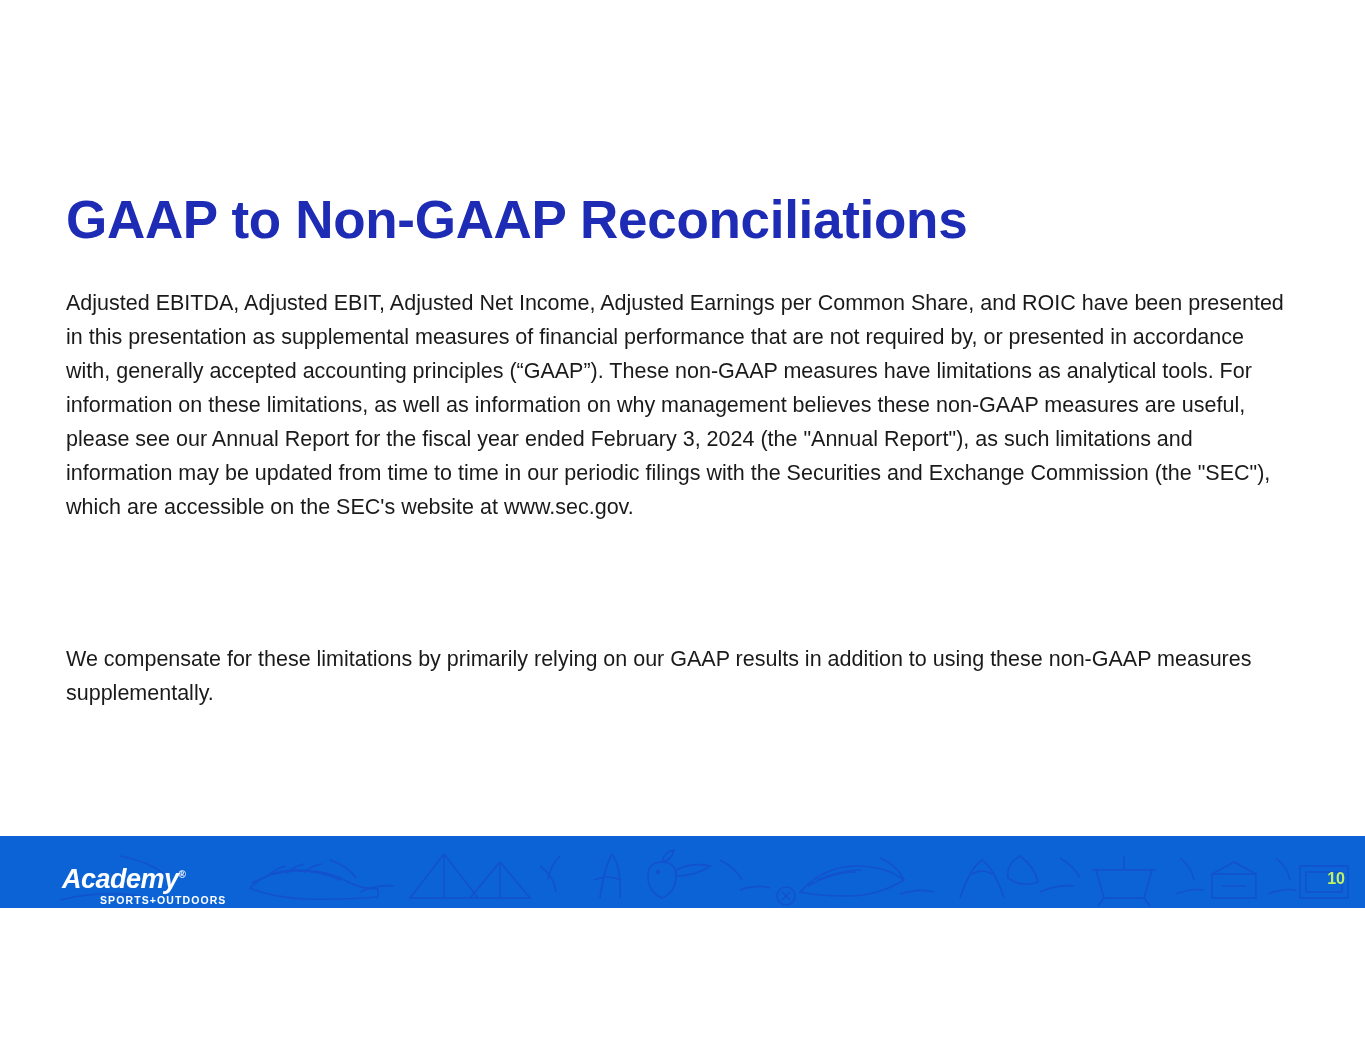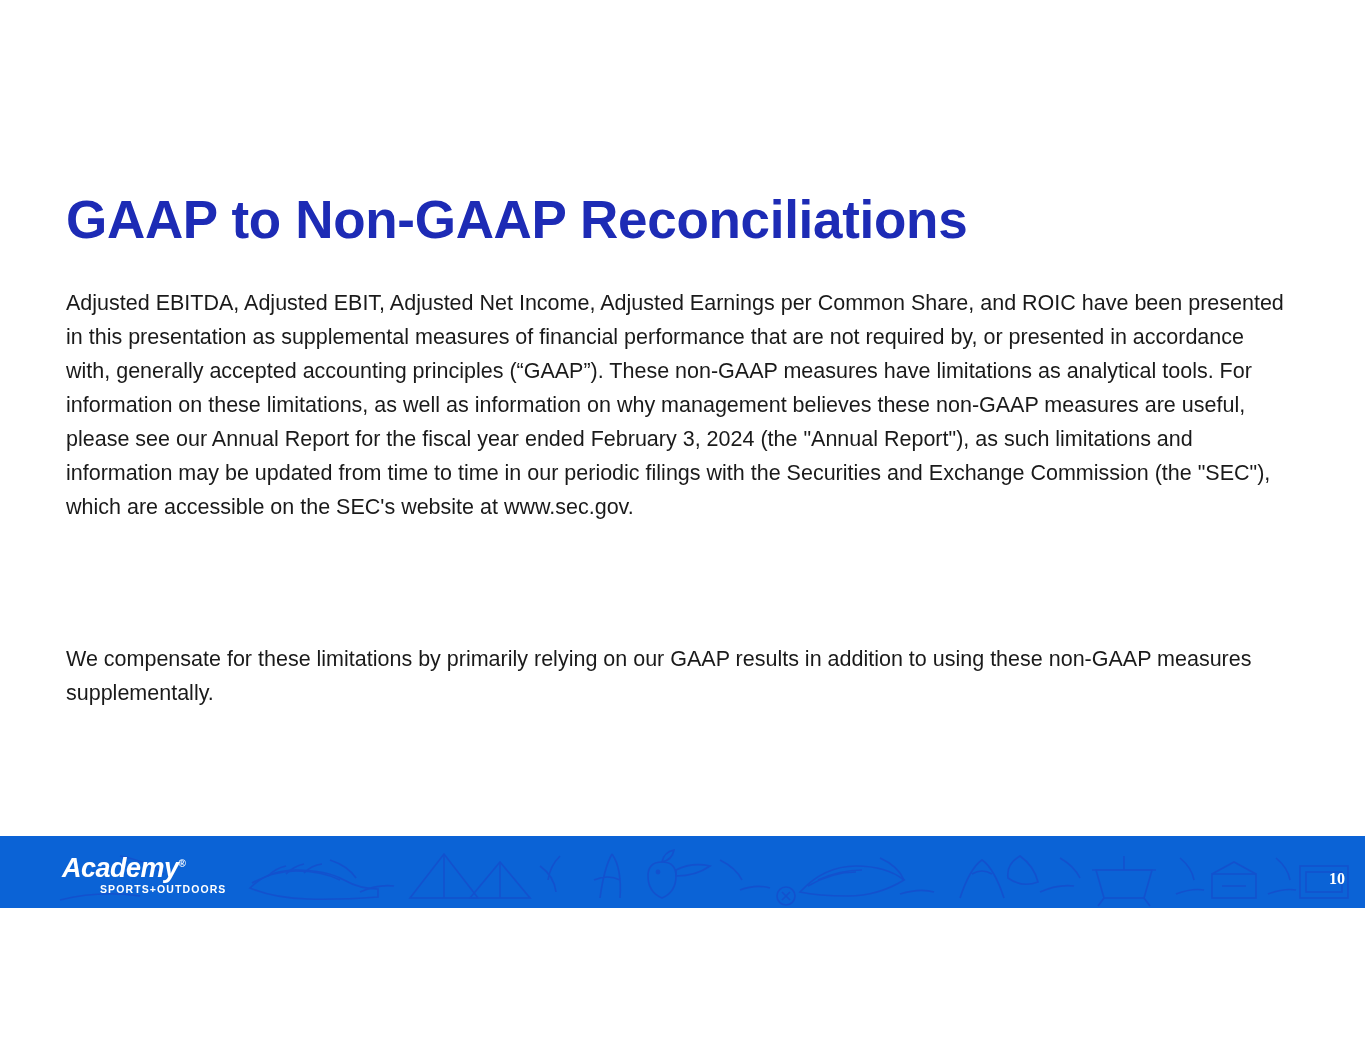--- a/index.html
+++ b/index.html
@@ -74,20 +74,21 @@
     width: 160px;
     height: 44px;
     color: #ffffff;
   }
   .logo-word {
     font-size: 27px;
     font-weight: bold;
     font-style: italic;
     letter-spacing: -0.5px;
     line-height: 28px;
+    margin-top: 11px;
   }
   .logo-word sup {
     font-size: 10px;
     font-style: normal;
     vertical-align: super;
   }
   .logo-sub {
     font-size: 10.5px;
     font-weight: bold;
     letter-spacing: 1.1px;
@@ -95,22 +96,21 @@
     margin-top: 1px;
     padding-left: 38px;
   }
 
   .page-number {
     position: absolute;
     right: 20px;
     top: 34px;
     font-size: 16px;
     font-weight: bold;
-    color: #ffffff;
-    font-family: Liberation Serif, serif;
+    color: #bef264;
   }
 </style>
 </head>
 <body>
 
 <div class="slide">
 
   <div class="slide-title">GAAP to Non-GAAP Reconciliations</div>
 
   <div class="body-block para-1">Adjusted EBITDA, Adjusted EBIT, Adjusted Net Income, Adjusted Earnings per Common Share, and ROIC have been presented in this presentation as supplemental measures of financial performance that are not required by, or presented in accordance with, generally accepted accounting principles (“GAAP”). These non-GAAP measures have limitations as analytical tools. For information on these limitations, as well as information on why management believes these non-GAAP measures are useful, please see our Annual Report for the fiscal year ended February 3, 2024 (the "Annual Report"), as such limitations and information may be updated from time to time in our periodic filings with the Securities and Exchange Commission (the "SEC"), which are accessible on the SEC's website at www.sec.gov.</div>

